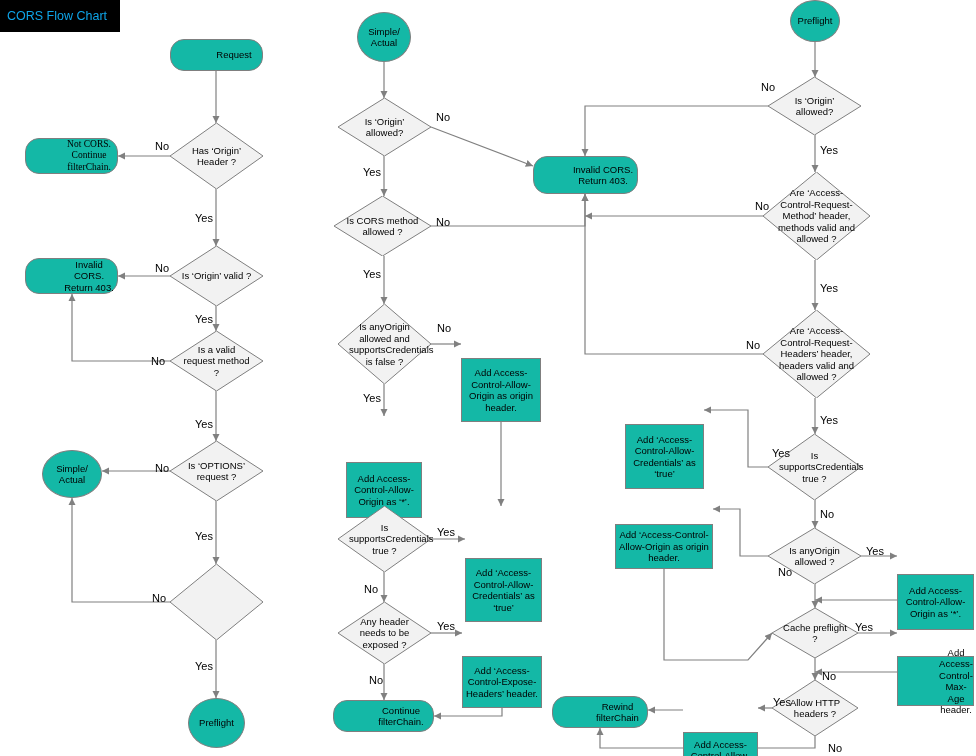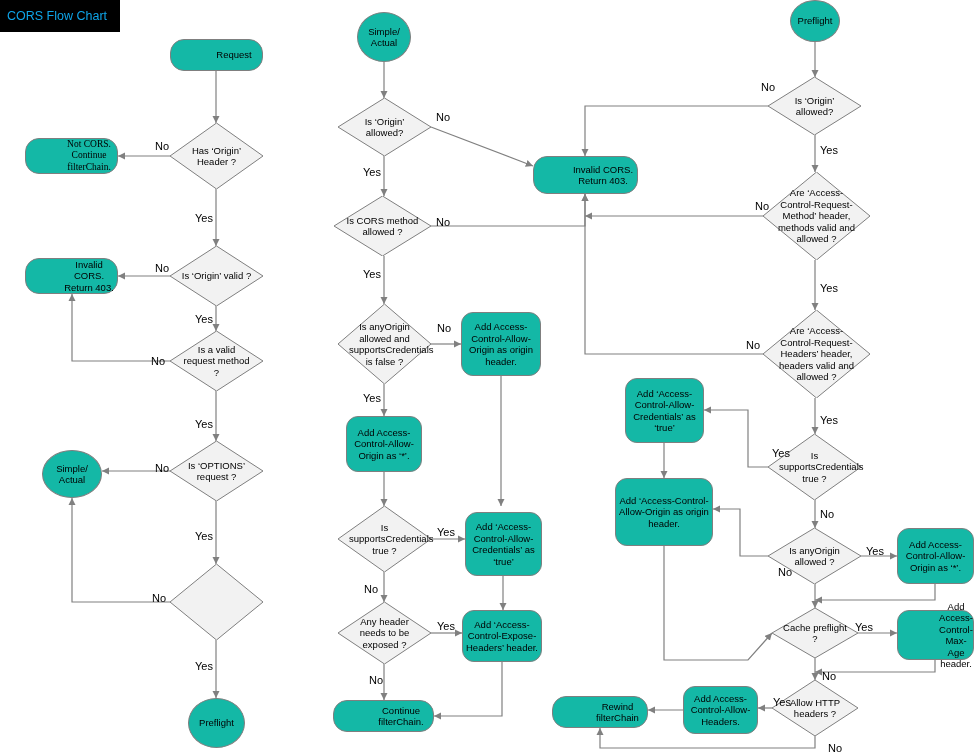--- a/index.html
+++ b/index.html
@@ -47,21 +47,22 @@
     text-align: center;
     font-size: 9.5px;
     line-height: 11.5px;
     color: #000000;
     background: #14b8a6;
     border: 1px solid #7f7f7f;
     z-index: 3;
     padding: 1px;
   }
   .node.rect {
-    border-radius: 12px;
+    border-radius: 0;
+    margin-top: 46px;
   }
   .node.round {
     border-radius: 14px;
     padding-left: 36px;
   }
   .node.ellipse {
     border-radius: 50%;
   }
   .node.diamond {
     background: transparent;
@@ -269,21 +270,21 @@
       </div>
       <div class="node diamond" style="left: 768px; top: 434px; width: 93px; height: 66px;">
         <svg class="dm-shape" viewBox="0 0 100 100" preserveAspectRatio="none">
           <polygon points="50,0 100,50 50,100 0,50" fill="#f2f2f2" stroke="#7f7f7f" stroke-width="1" vector-effect="non-scaling-stroke"></polygon>
         </svg>
         <div class="dm-label">Is supportsCredentials true ?</div>
       </div>
       <div class="node rect" style="left: 625px; top: 378px; width: 79px; height: 65px;">
         <div>Add ‘Access-Control-Allow-Credentials’ as ‘true’</div>
       </div>
-      <div class="node rect" style="left: 615px; top: 478px; width: 98px; height: 68px;">
+      <div class="node rect" style="left: 615px; top: 478px; width: 98px; height: 45px;">
         <div>Add ‘Access-Control-Allow-Origin as origin header.</div>
       </div>
       <div class="node diamond" style="left: 768px; top: 528px; width: 93px; height: 56px;">
         <svg class="dm-shape" viewBox="0 0 100 100" preserveAspectRatio="none">
           <polygon points="50,0 100,50 50,100 0,50" fill="#f2f2f2" stroke="#7f7f7f" stroke-width="1" vector-effect="non-scaling-stroke"></polygon>
         </svg>
         <div class="dm-label">Is anyOrigin allowed  ?</div>
       </div>
       <div class="node rect" style="left: 897px; top: 528px; width: 77px; height: 56px;">
         <div>Add Access-Control-Allow-Origin as ‘*’.</div>

